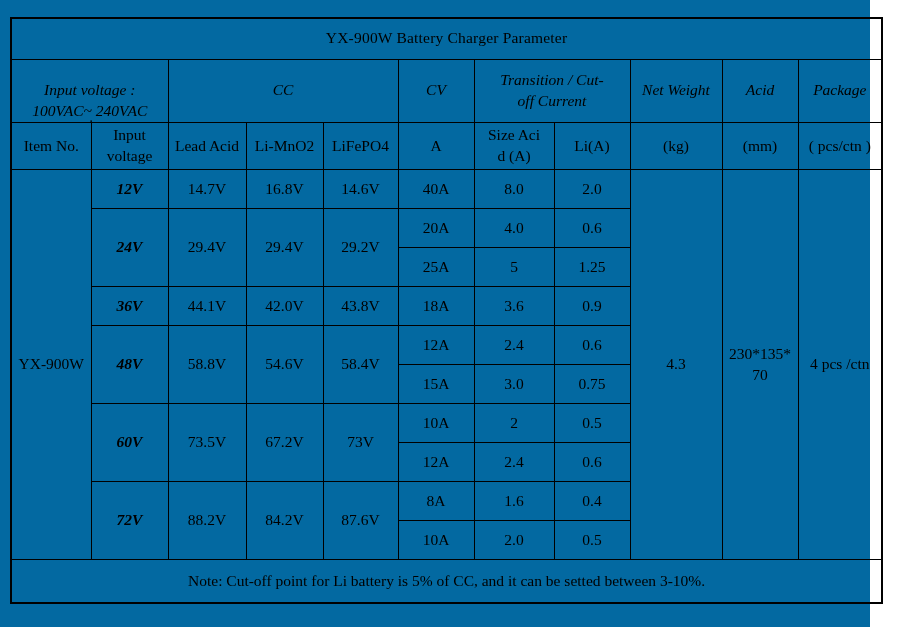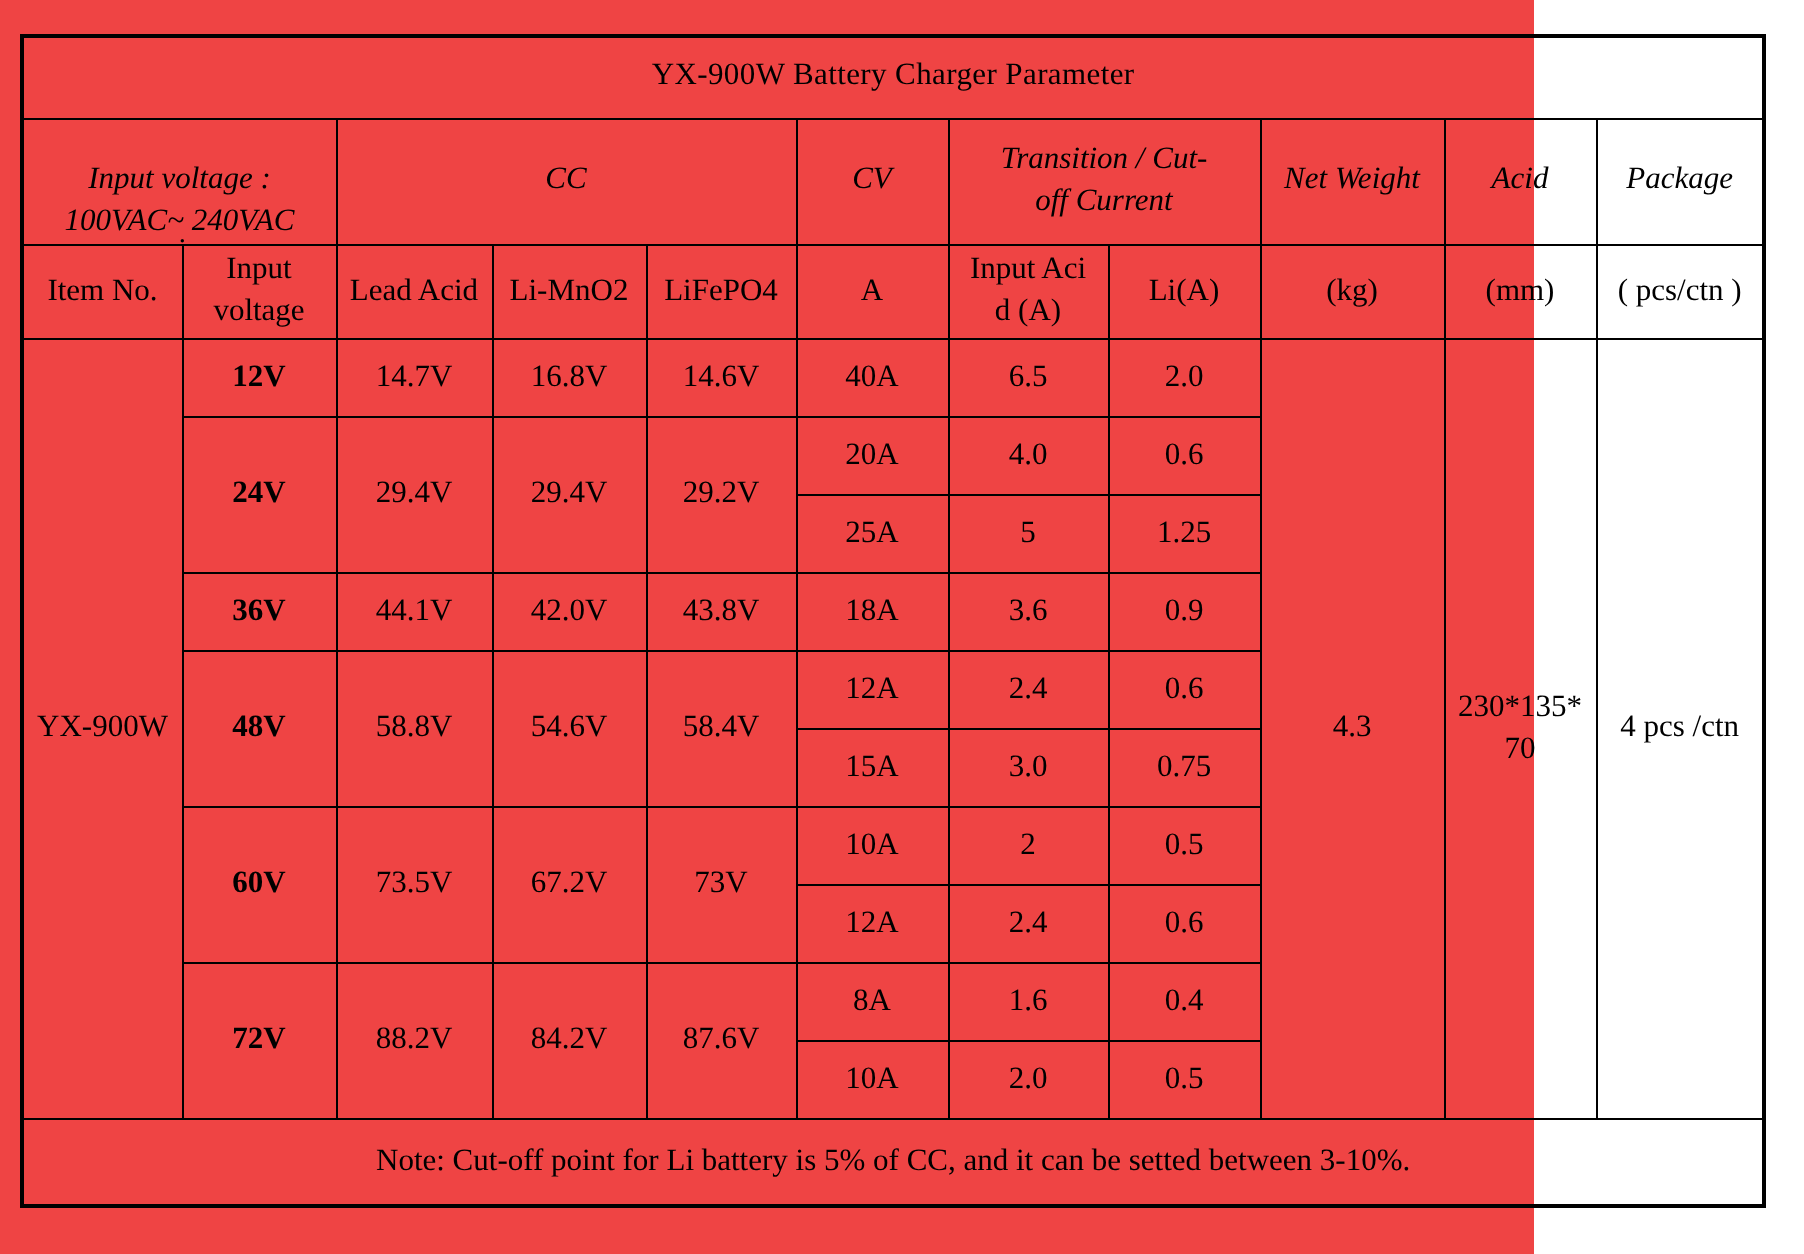--- a/index.html
+++ b/index.html
@@ -1,20 +1,20 @@
 <!DOCTYPE html>
 <html><head>
 <meta charset="utf-8">
 <style>
   html, body { margin: 0; padding: 0; background: #ffffff; }
   .canvas {
     position: relative;
-    width: 767px;
+    width: 870px;
     height: 627px;
-    background: #ef4444;
+    background: #0369a1;
     color: #000000;
     font-family: "Liberation Serif", serif;
   }
   table.spec {
     position: absolute;
     left: 10px;
     top: 17px;
     width: 871px;
     border-collapse: collapse;
     table-layout: fixed;
@@ -31,21 +31,21 @@
   }
   .r-title  { height: 41px; }
   .r-title td { font-size: 22px; letter-spacing: 0.2px; }
   .r-h1     { height: 50px; font-style: italic; }
   .r-h2     { height: 47px; }
   .r-data   { height: 39px; }
   .r-note   { height: 43px; }
   .r-note td { font-size: 17.5px; }
   .pre  { white-space: pre-line; }
   .left { text-align: left; padding-left: 4px; }
-  .bold { font-weight: bold; }
+  .bold { font-weight: bold; font-style: italic; }
   .rel  { position: relative; }
   .dot  {
     position: absolute;
     left: 50%;
     bottom: -3px;
     font-size: 14px;
     line-height: 1;
   }
 </style>
 </head>
@@ -87,36 +87,36 @@
     </tr>
 
     <tr class="r-h2">
       <td class="left">Item No.</td>
       <td class="pre">Input
 voltage</td>
       <td>Lead Acid</td>
       <td>Li-MnO2</td>
       <td>LiFePO4</td>
       <td>A</td>
-      <td class="pre">Input Aci
+      <td class="pre">Size Aci
 d (A)</td>
       <td>Li(A)</td>
       <td>(kg)</td>
       <td>(mm)</td>
       <td>( pcs/ctn )</td>
     </tr>
 
     <tr class="r-data">
       <td rowspan="10" class="left">YX-900W</td>
       <td class="bold">12V</td>
       <td>14.7V</td>
       <td>16.8V</td>
       <td>14.6V</td>
       <td>40A</td>
-      <td>6.5</td>
+      <td>8.0</td>
       <td>2.0</td>
       <td rowspan="10">4.3</td>
       <td rowspan="10" class="pre">230*135*
 70</td>
       <td rowspan="10">4 pcs /ctn</td>
     </tr>
 
     <tr class="r-data">
       <td rowspan="2" class="bold">24V</td>
       <td rowspan="2">29.4V</td>

